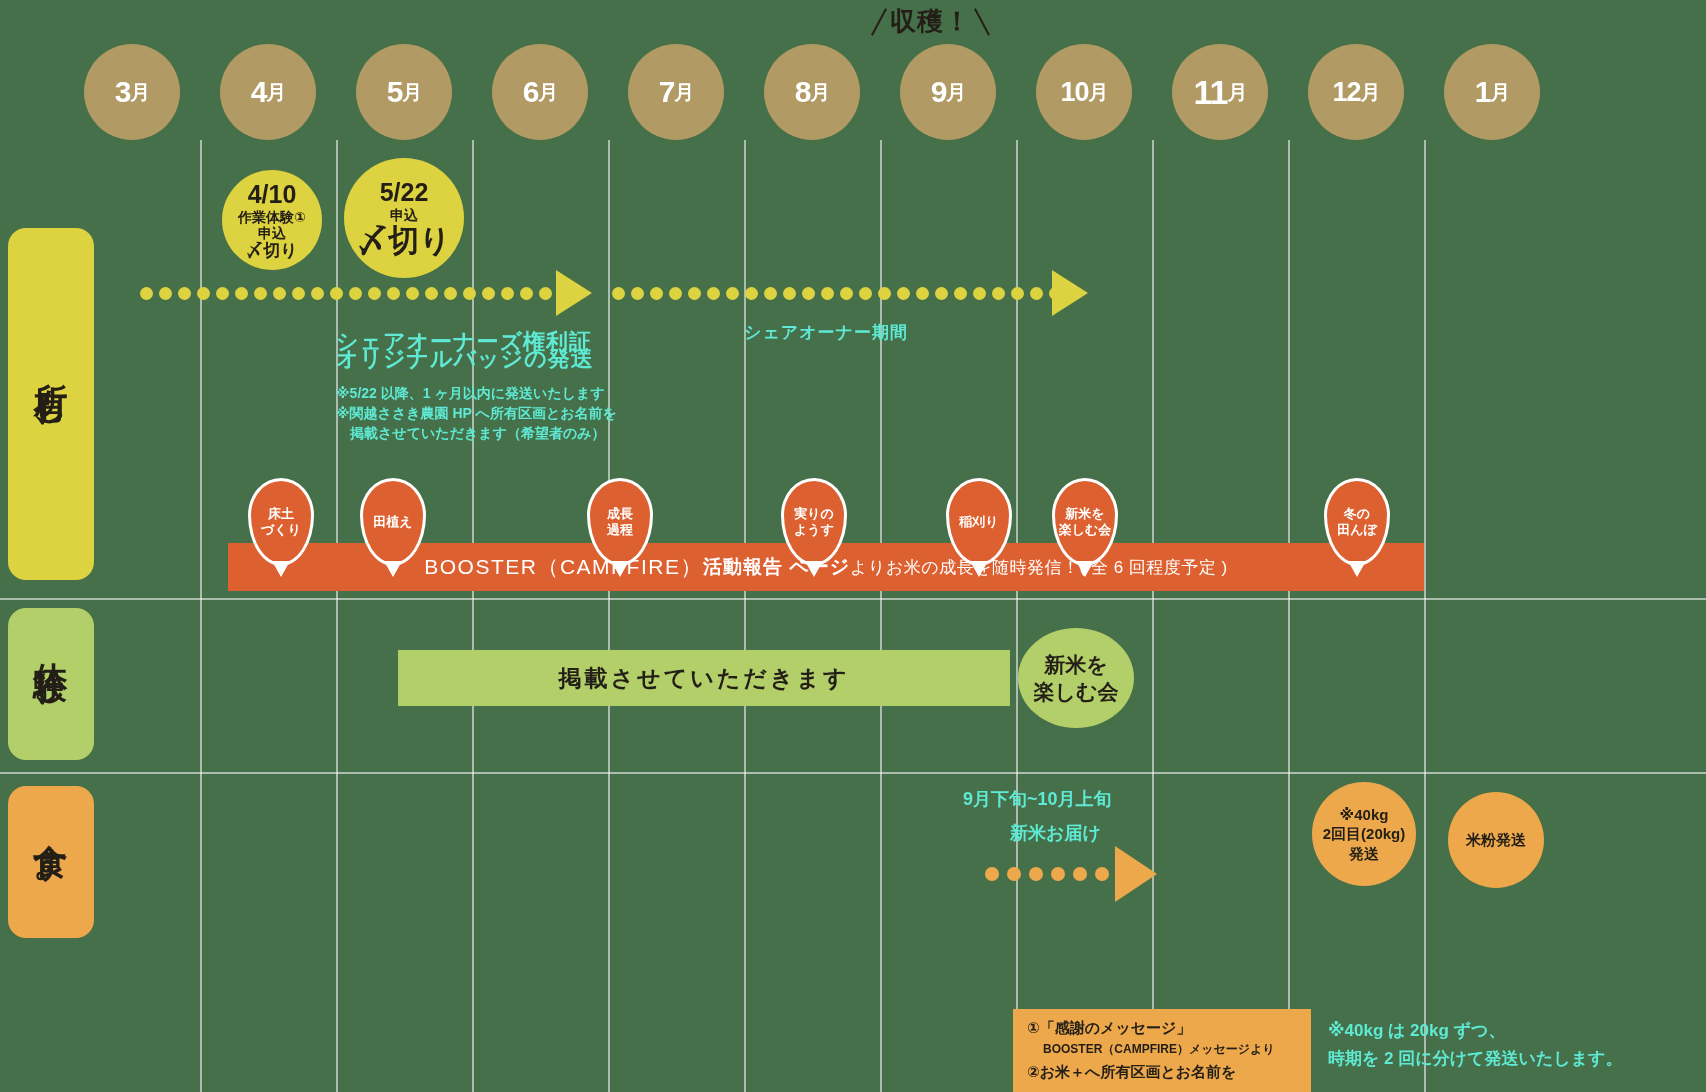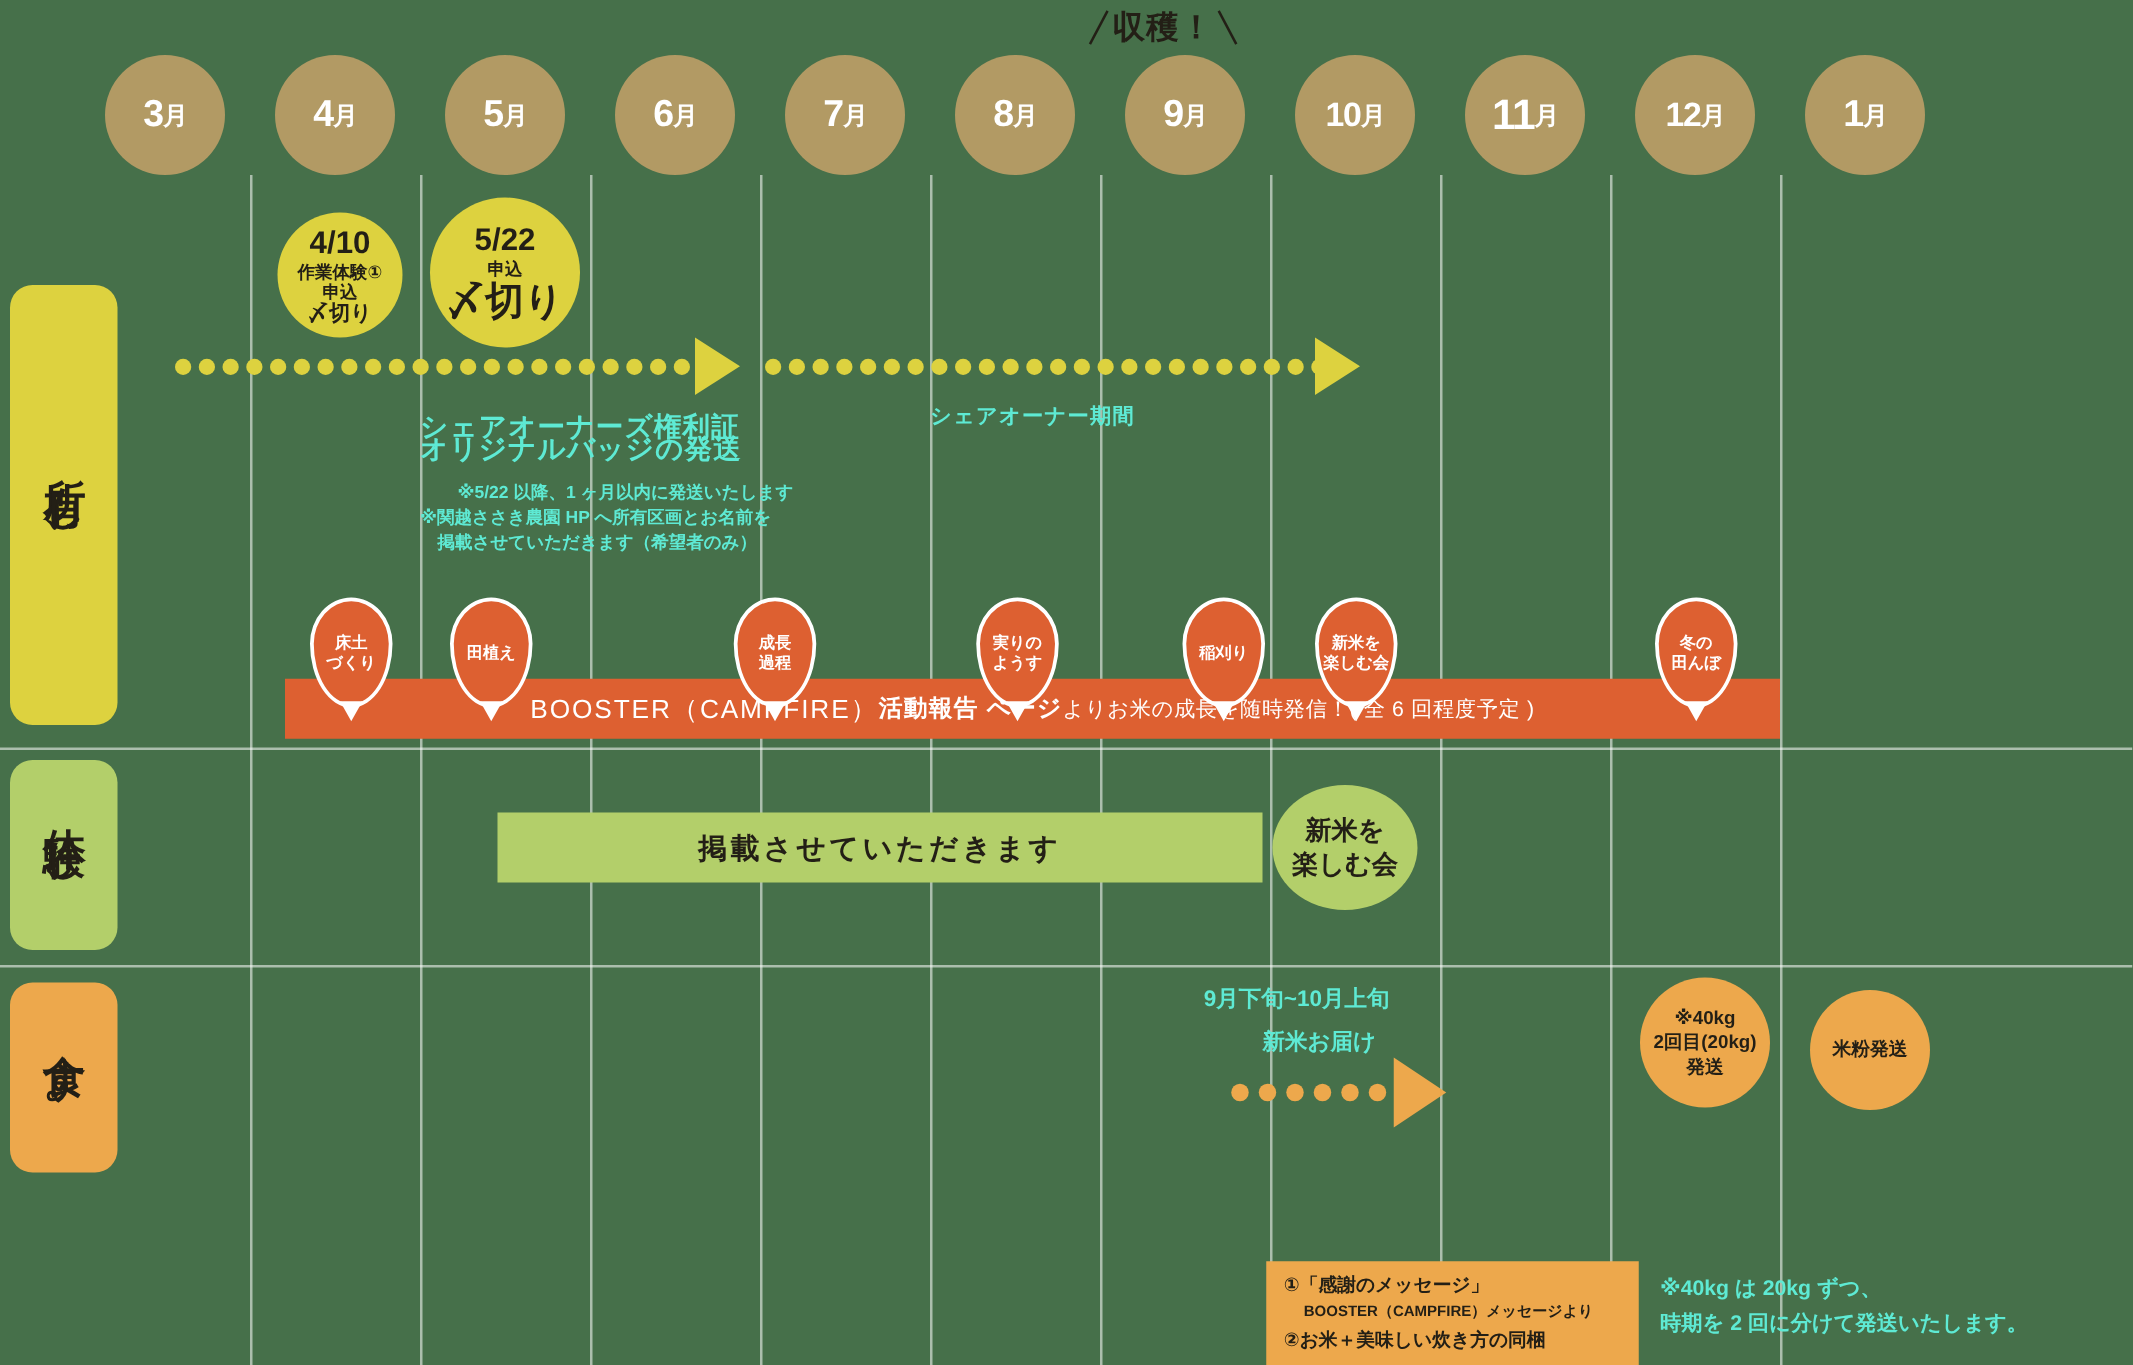--- a/index.html
+++ b/index.html
@@ -365,21 +365,21 @@
         <span class="dot" style="width: 13px; height: 13px; background: rgb(221, 210, 63);"></span>
         <span class="dot" style="width: 13px; height: 13px; background: rgb(221, 210, 63);"></span>
       </div>
       <div class="arrowhead" style="left: 1052px; top: 270px; border-top: 23px solid transparent; border-bottom: 23px solid transparent; border-left: 36px solid rgb(221, 210, 63);"></div>
     </div>
 
   <div class="txt period" style="left:744px; top:322px;">シェアオーナー期間</div>
 
   <div class="txt h1" style="left:336px; top:327px;">シェアオーナーズ権利証</div>
   <div class="txt h1" style="left:336px; top:344px;">オリジナルバッジの発送</div>
-  <div class="txt note" style="left:336px; top:384px;margin-left:30px;">※5/22 以降、1 ヶ月以内に発送いたします</div>
+  <div class="txt note" style="left:336px; top:384px;">※5/22 以降、1 ヶ月以内に発送いたします</div>
   <div class="txt note" style="left:336px; top:404px;text-align:right;">※関越ささき農園 HP へ所有区画とお名前を</div>
   <div class="txt note" style="left:350px; top:424px;">掲載させていただきます（希望者のみ）</div>
 
   <div class="report-banner" style="left:228px; top:543px; width:1196px; height:48px;">
     <span class="b1">BOOSTER（CAMPFIRE）</span>
     <span class="b3">活動報告 ページ</span>
     <span class="b2">よりお米の成長を随時発信！( 全 6 回程度予定 )</span>
   </div>
 
   <div id="pins">
@@ -456,19 +456,19 @@
     <span>発送</span>
   </div>
 
   <div class="badge orange" style="left:1448px; top:792px; width:96px; height:96px;">
     <span>米粉発送</span>
   </div>
 
   <div class="msgbox" style="left:1013px; top:1009px; width:298px;">
     <div class="l1">①「感謝のメッセージ」</div>
     <div class="l2">BOOSTER（CAMPFIRE）メッセージより</div>
-    <div class="l3">②お米＋美味しい炊き方の同梱</div>
+    <div class="l3">②お米＋へ所有区画とお名前を</div>
   </div>
 
   <div class="txt mid" style="left:1328px; top:1020px;">※40kg は 20kg ずつ、</div>
   <div class="txt mid" style="left:1328px; top:1048px;">時期を 2 回に分けて発送いたします。</div>
 
 </div>
 
 </body></html>

